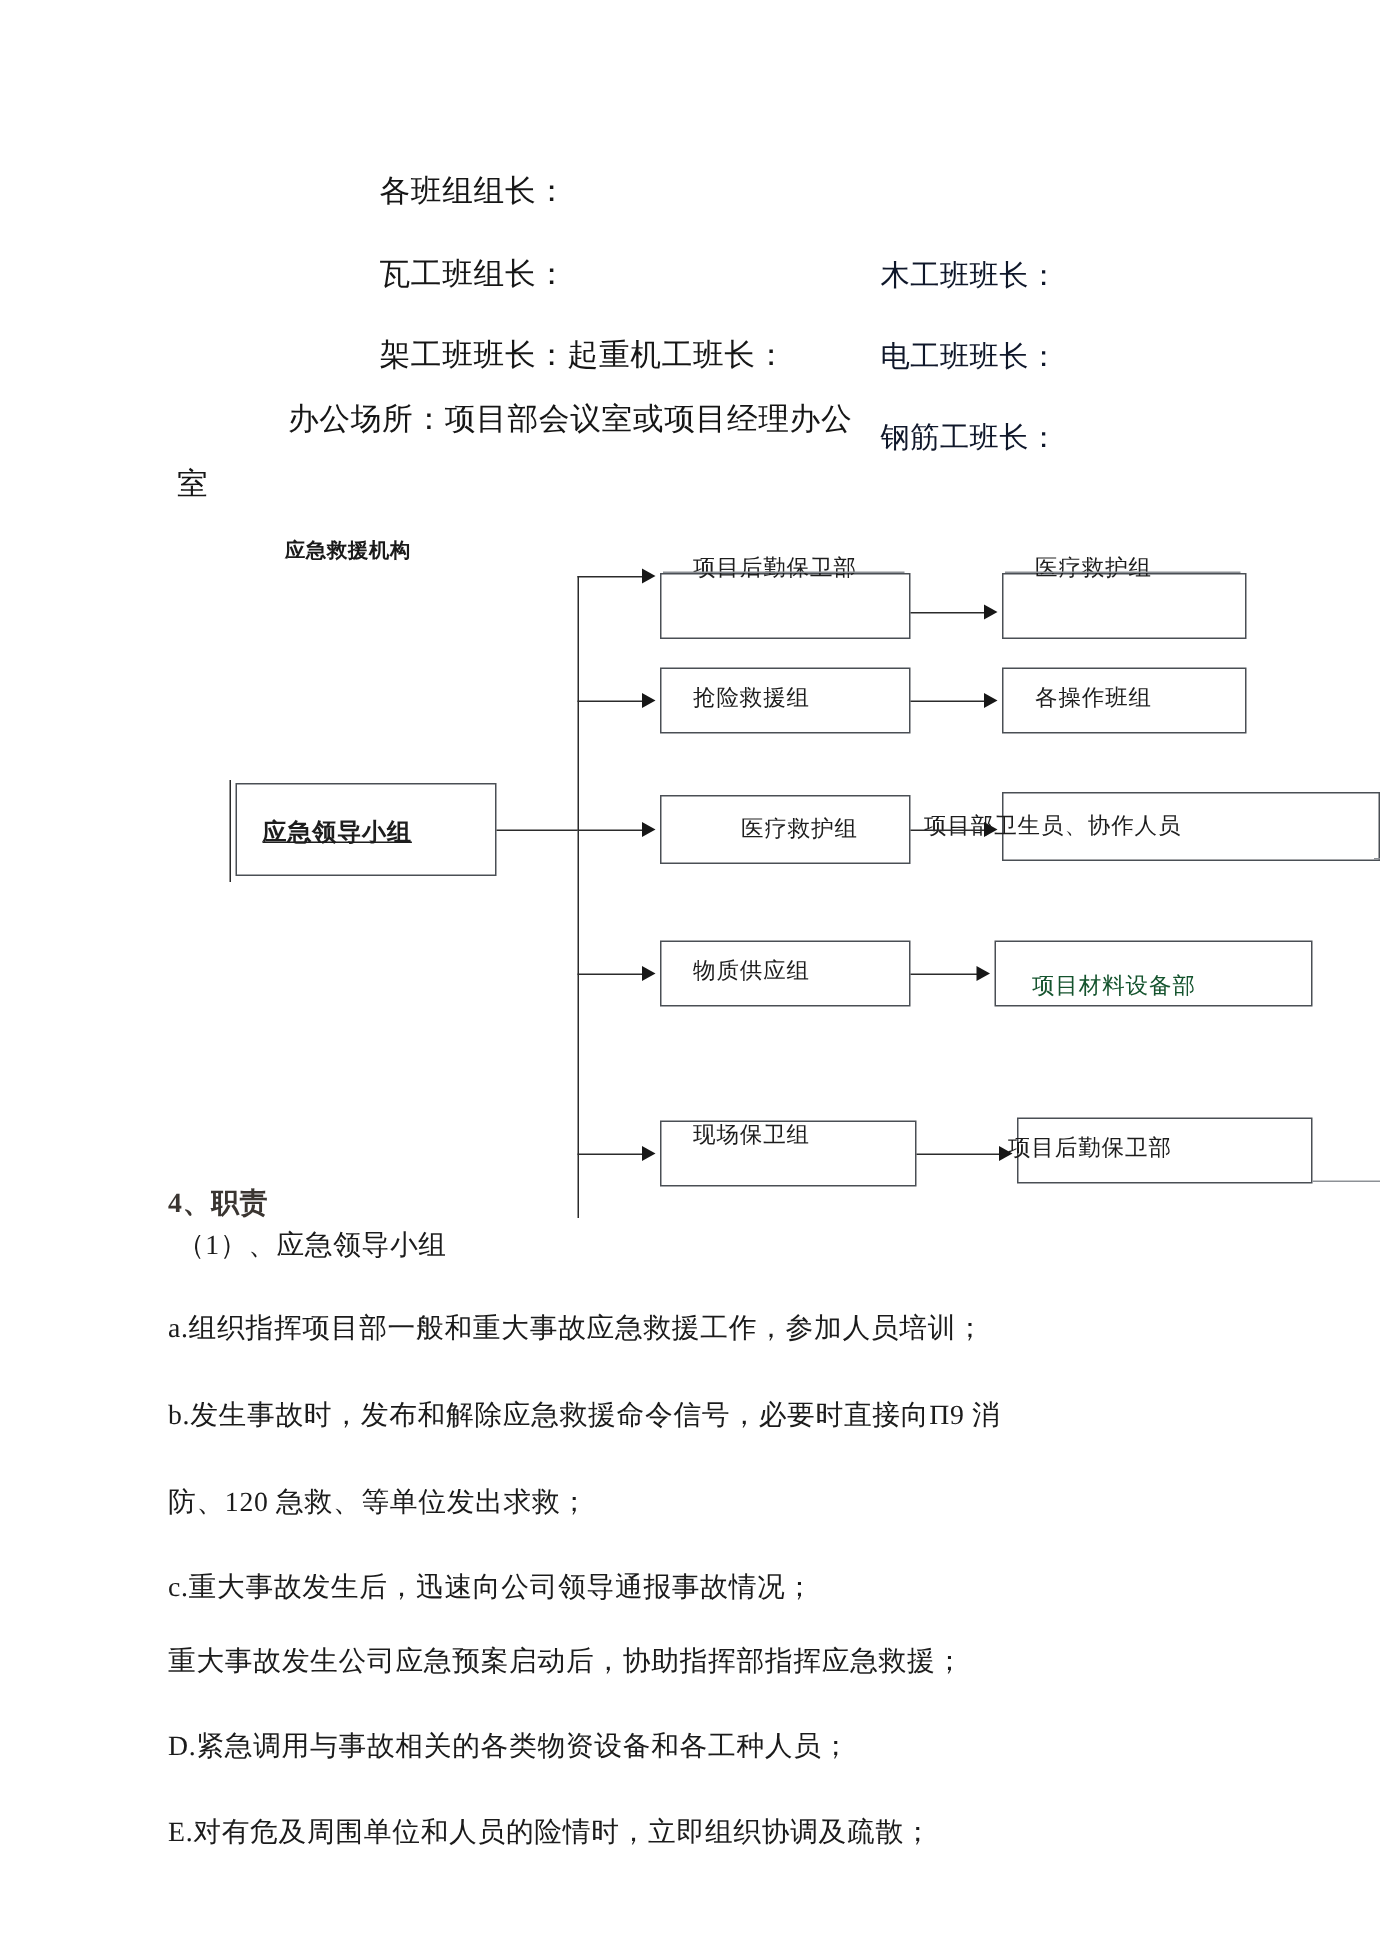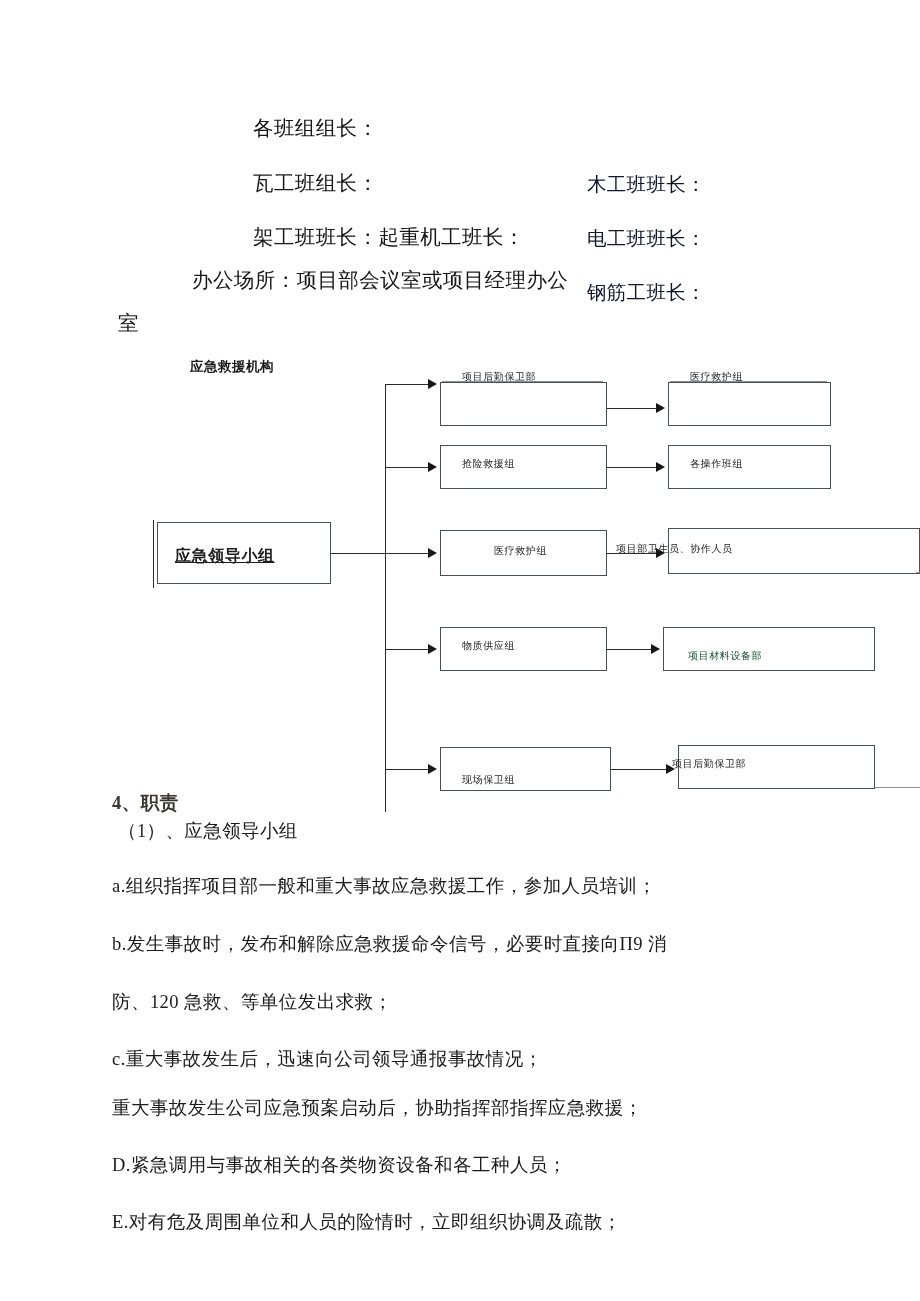--- a/index.html
+++ b/index.html
@@ -57,21 +57,21 @@
 
   .node {
     position: absolute;
     box-sizing: border-box;
     border: 1.4px solid #4a4f55;
     background: transparent;
   }
   .node-label {
     position: absolute;
     white-space: pre;
-    font-size: 10px;
+    font-size: 15px;
     letter-spacing: 0.6px;
     color: #1d1d1d;
     line-height: 1;
   }
   .node-label.bold {
     font-weight: bold;
     font-size: 16px;
     text-decoration: underline;
   }
 
@@ -170,21 +170,21 @@
       <div class="arrowhead" style="left: 656px; top: 208px;"></div>
       <div class="node" style="left: 440px; top: 287px; width: 167px; height: 44px; border-color: rgb(74, 79, 85);"></div>
       <div class="node-label" style="left: 462px; top: 301px; color: rgb(29, 29, 29);">物质供应组</div>
       <div class="node" style="left: 663px; top: 287px; width: 212px; height: 44px; border-color: rgb(74, 79, 85);"></div>
       <div class="node-label" style="left: 688px; top: 301px; color: #14532d; margin-top: 10px;">项目材料设备部</div>
       <div class="hline" style="left: 385px; top: 309px; width: 44px; border-top-color: rgb(43, 43, 43);"></div>
       <div class="arrowhead" style="left: 428px; top: 304px;"></div>
       <div class="hline" style="left: 607px; top: 309px; width: 45px; border-top-color: rgb(43, 43, 43);"></div>
       <div class="arrowhead" style="left: 651px; top: 304px;"></div>
       <div class="node" style="left: 440px; top: 407px; width: 171px; height: 44px; border-color: rgb(74, 79, 85);"></div>
-      <div class="node-label" style="left: 462px; top: 435px; color: rgb(29, 29, 29);">现场保卫组</div>
+      <div class="node-label" style="left: 462px; top: 410px; color: rgb(29, 29, 29);">现场保卫组</div>
       <div class="node" style="left: 678px; top: 405px; width: 197px; height: 44px; border-color: rgb(74, 79, 85);"></div>
       <div class="node-label" style="left: 672px; top: 419px; color: rgb(29, 29, 29);">项目后勤保卫部</div>
       <div class="hline" style="left: 385px; top: 429px; width: 44px; border-top-color: rgb(43, 43, 43);"></div>
       <div class="arrowhead" style="left: 428px; top: 424px;"></div>
       <div class="hline" style="left: 611px; top: 429px; width: 56px; border-top-color: rgb(43, 43, 43);"></div>
       <div class="arrowhead" style="left: 666px; top: 424px;"></div>
       <div class="rule-faint" style="left: 916px; top: 232px; width: 8px;"></div>
       <div class="rule-faint" style="left: 875px; top: 447px; width: 45px;"></div>
       <div class="rule-faint" style="left: 442px; top: 41px; width: 161px;"></div>
       <div class="rule-faint" style="left: 670px; top: 41px; width: 157px;"></div>

